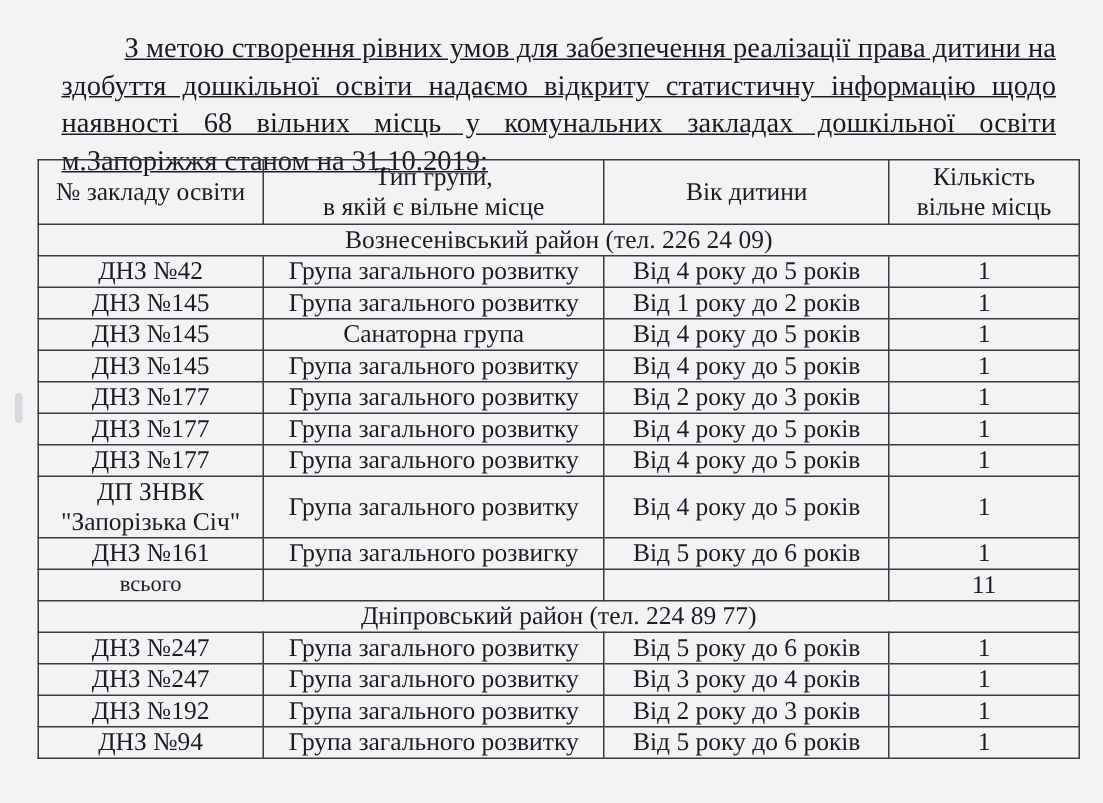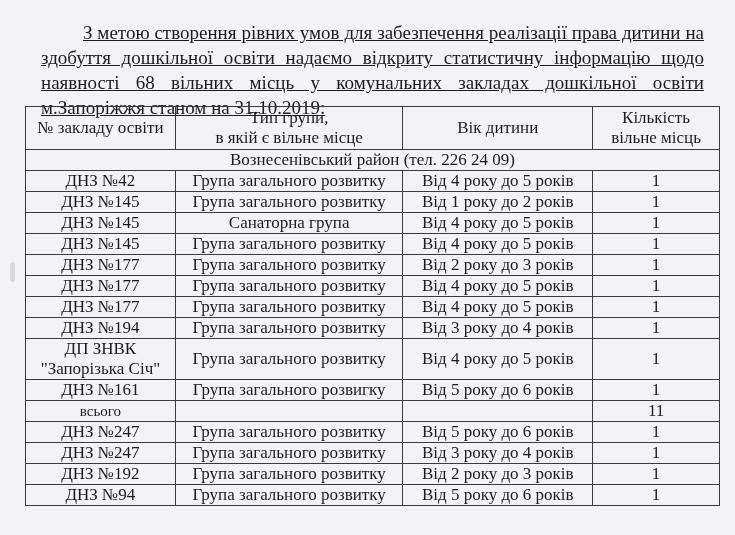--- a/index.html
+++ b/index.html
@@ -112,44 +112,41 @@
     <td>Від 4 року до 5 років</td>
     <td class="num">1</td>
   </tr>
   <tr class="row">
     <td>ДНЗ №177</td>
     <td>Група загального розвитку</td>
     <td>Від 4 року до 5 років</td>
     <td class="num">1</td>
   </tr>
   <tr class="row">
-    <td>ДНЗ №194</td>
-    <td>Група загального розвитку</td>
-    <td>Від 3 року до 4 років</td>
-    <td class="num">1</td>
-  </tr>
-  <tr class="row">
     <td class="tall"><span>ДП ЗНВК</span><br><span>"Запорізька Січ"</span></td>
     <td class="ptall">Група загального розвитку</td>
     <td class="ptall">Від 4 року до 5 років</td>
     <td class="num ptall">1</td>
   </tr>
   <tr class="row">
     <td>ДНЗ №161</td>
     <td>Група загального розвигку</td>
     <td>Від 5 року до 6 років</td>
     <td class="num">1</td>
   </tr>
   <tr class="row">
     <td class="total-label">всього</td>
     <td></td>
     <td></td>
     <td class="total-val">11</td>
   </tr>
 
+  <tr>
+    <td colspan="4" class="district">Дніпровський район (тел. 224 89 77)</td>
+  </tr>
   <tr class="row">
     <td>ДНЗ №247</td>
     <td>Група загального розвитку</td>
     <td>Від 5 року до 6 років</td>
     <td class="num">1</td>
   </tr>
   <tr class="row">
     <td>ДНЗ №247</td>
     <td>Група загального розвитку</td>
     <td>Від 3 року до 4 років</td>

